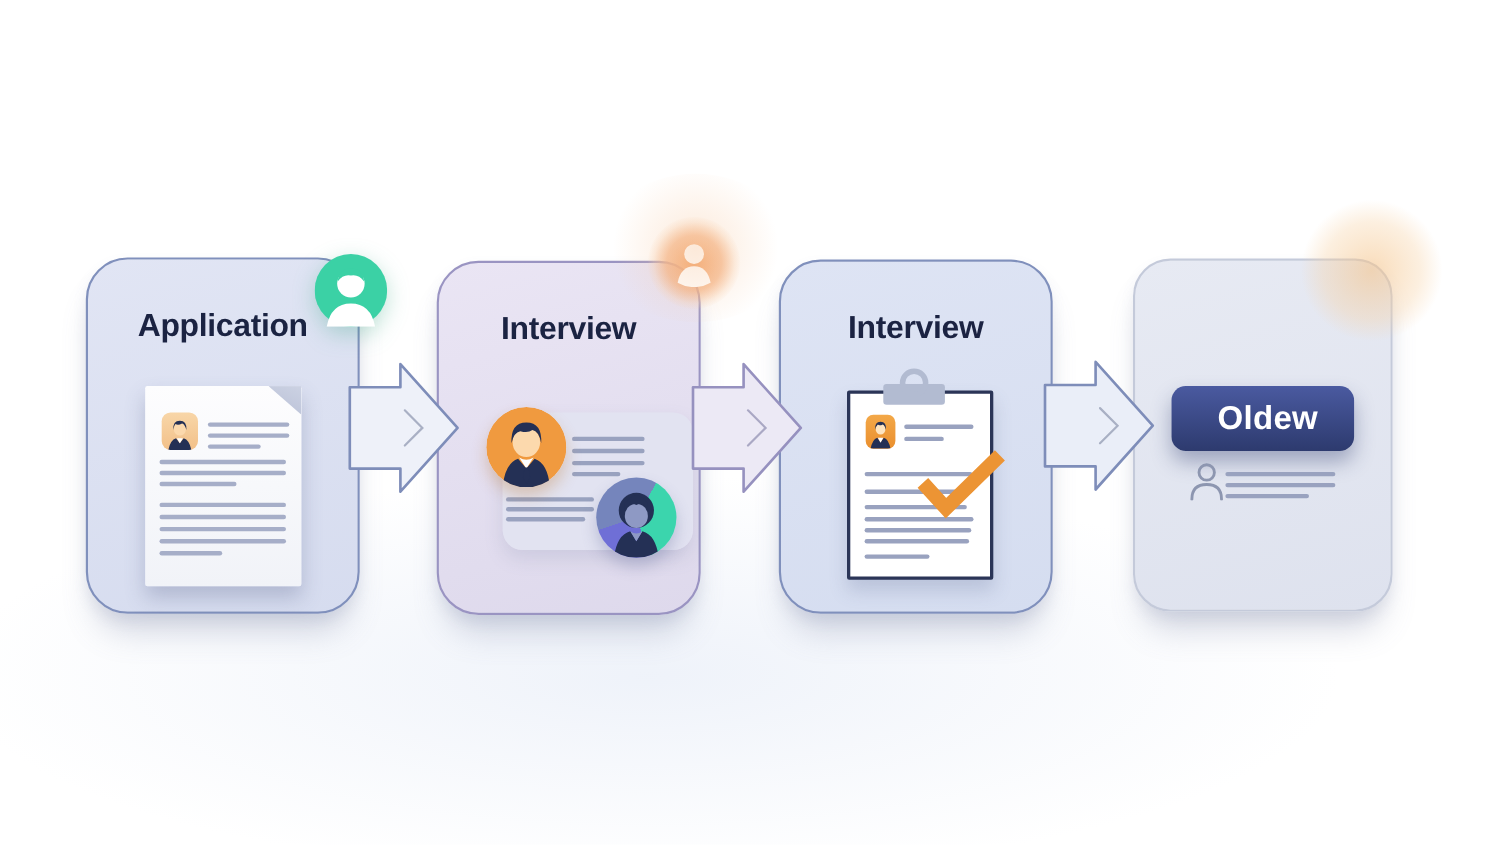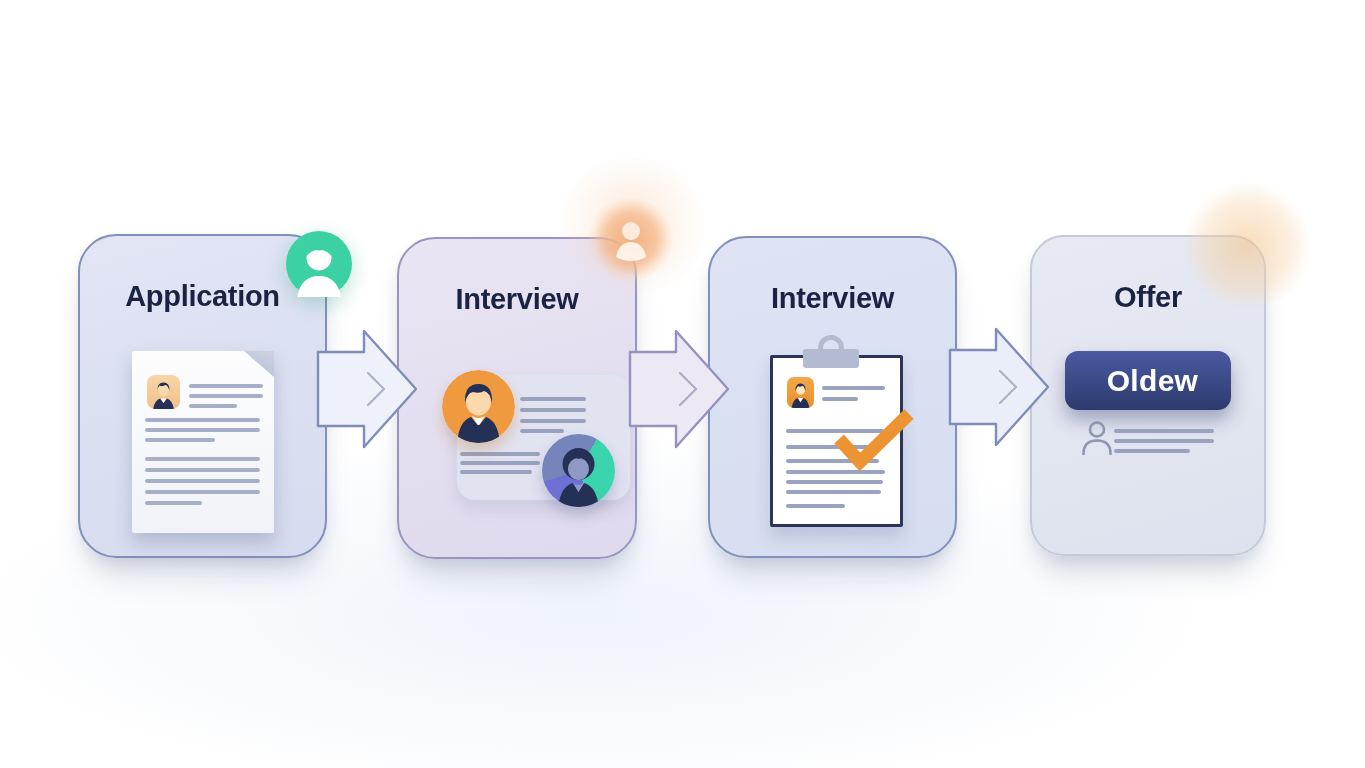--- a/index.html
+++ b/index.html
@@ -238,21 +238,20 @@
       <path d="M7 32 L28 55 L77 7" fill="none" stroke="#ec9434" stroke-width="13" stroke-linecap="butt" stroke-linejoin="miter"></path>
     </svg>
   </div>
 
   <svg class="arrow" style="left:948px;top:325px" width="104" height="124" viewBox="0 0 104 124">
     <polygon points="2,25 48,25 48,4 100,62 48,120 48,99 2,99" fill="#eaeef8" stroke="#7e8db9" stroke-width="2.4" stroke-linejoin="round"></polygon>
     <path d="M52,46 L68,62 L52,78" fill="none" stroke="#a9b0c4" stroke-width="2" stroke-linecap="round"></path>
   </svg>
 
   <div class="card card-offer">
-    <div class="card-title">Offer</div>
 
     <button class="offer-button">Oldew</button>
 
     <svg class="profile-person" viewBox="0 0 34 36">
       <circle cx="17" cy="10.5" r="7" fill="none" stroke="#8d96b0" stroke-width="2.6"></circle>
       <path d="M3.5 35 Q3.5 21.5 17 21.5 Q30.5 21.5 30.5 35" fill="none" stroke="#8d96b0" stroke-width="2.6" stroke-linecap="round"></path>
     </svg>
     <div class="ln dk" style="left:82px;top:192px;width:100px"></div>
     <div class="ln dk" style="left:82px;top:202px;width:100px"></div>
     <div class="ln dk" style="left:82px;top:212px;width:76px"></div>

